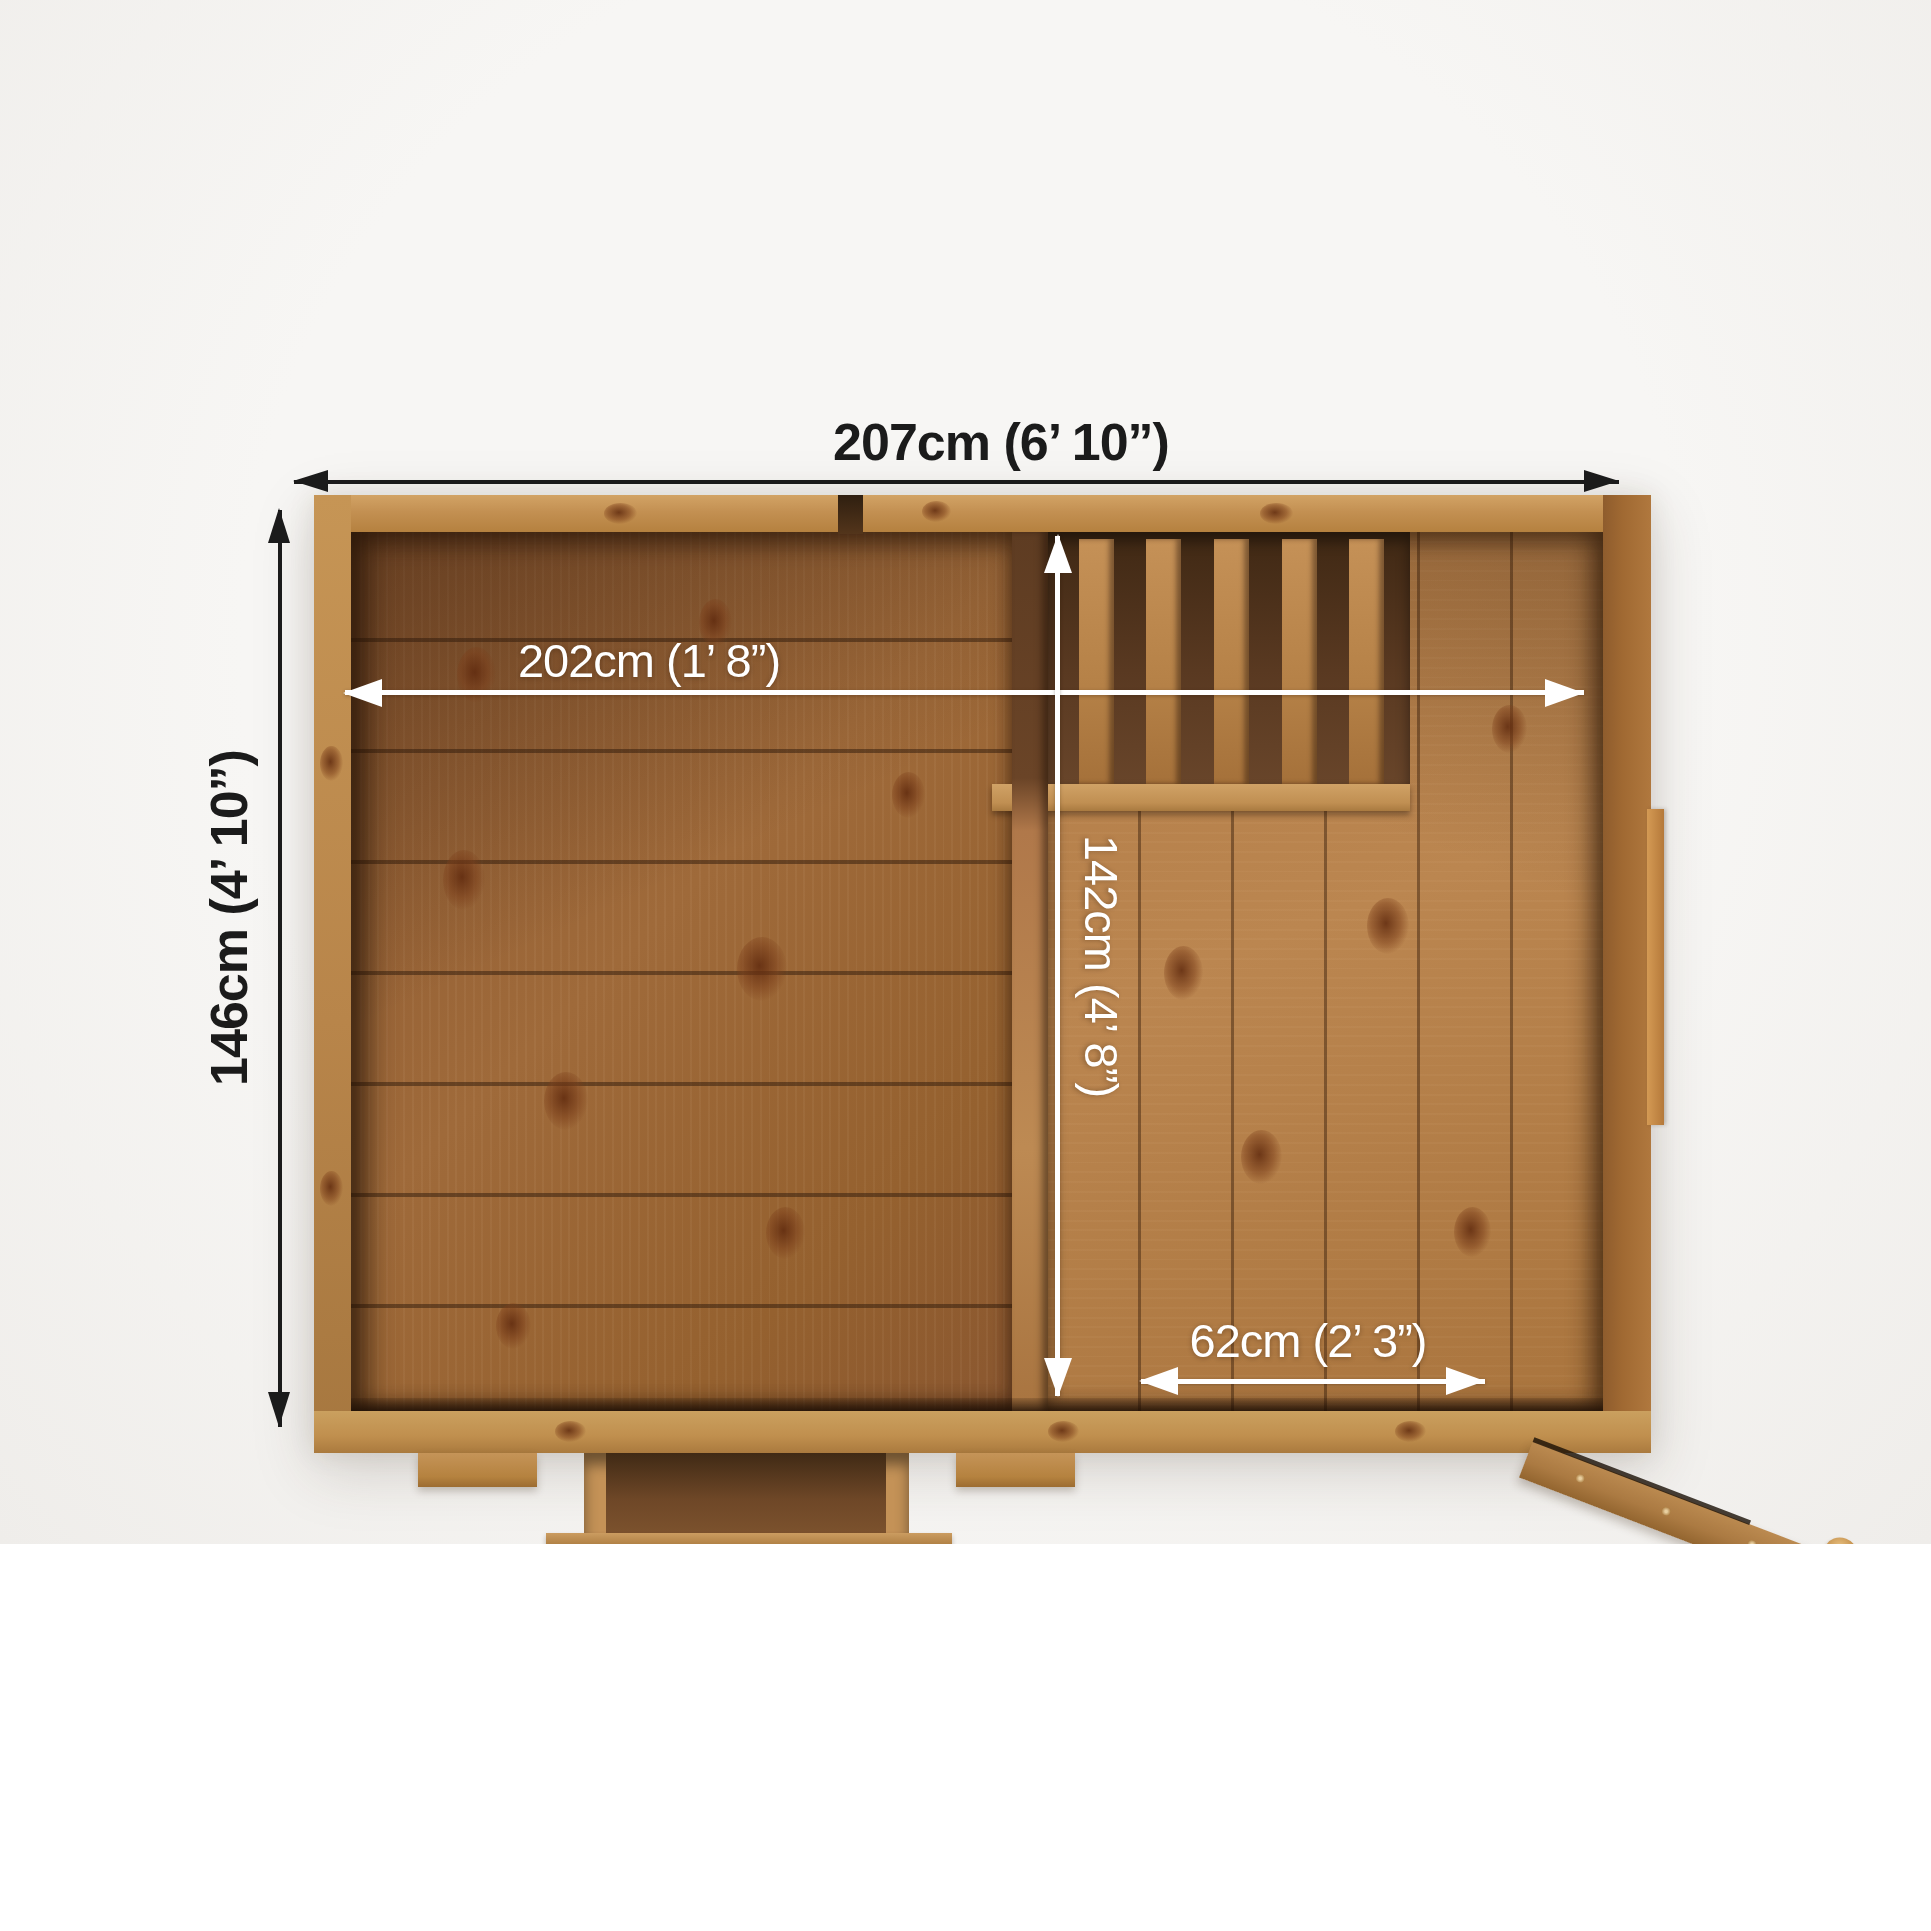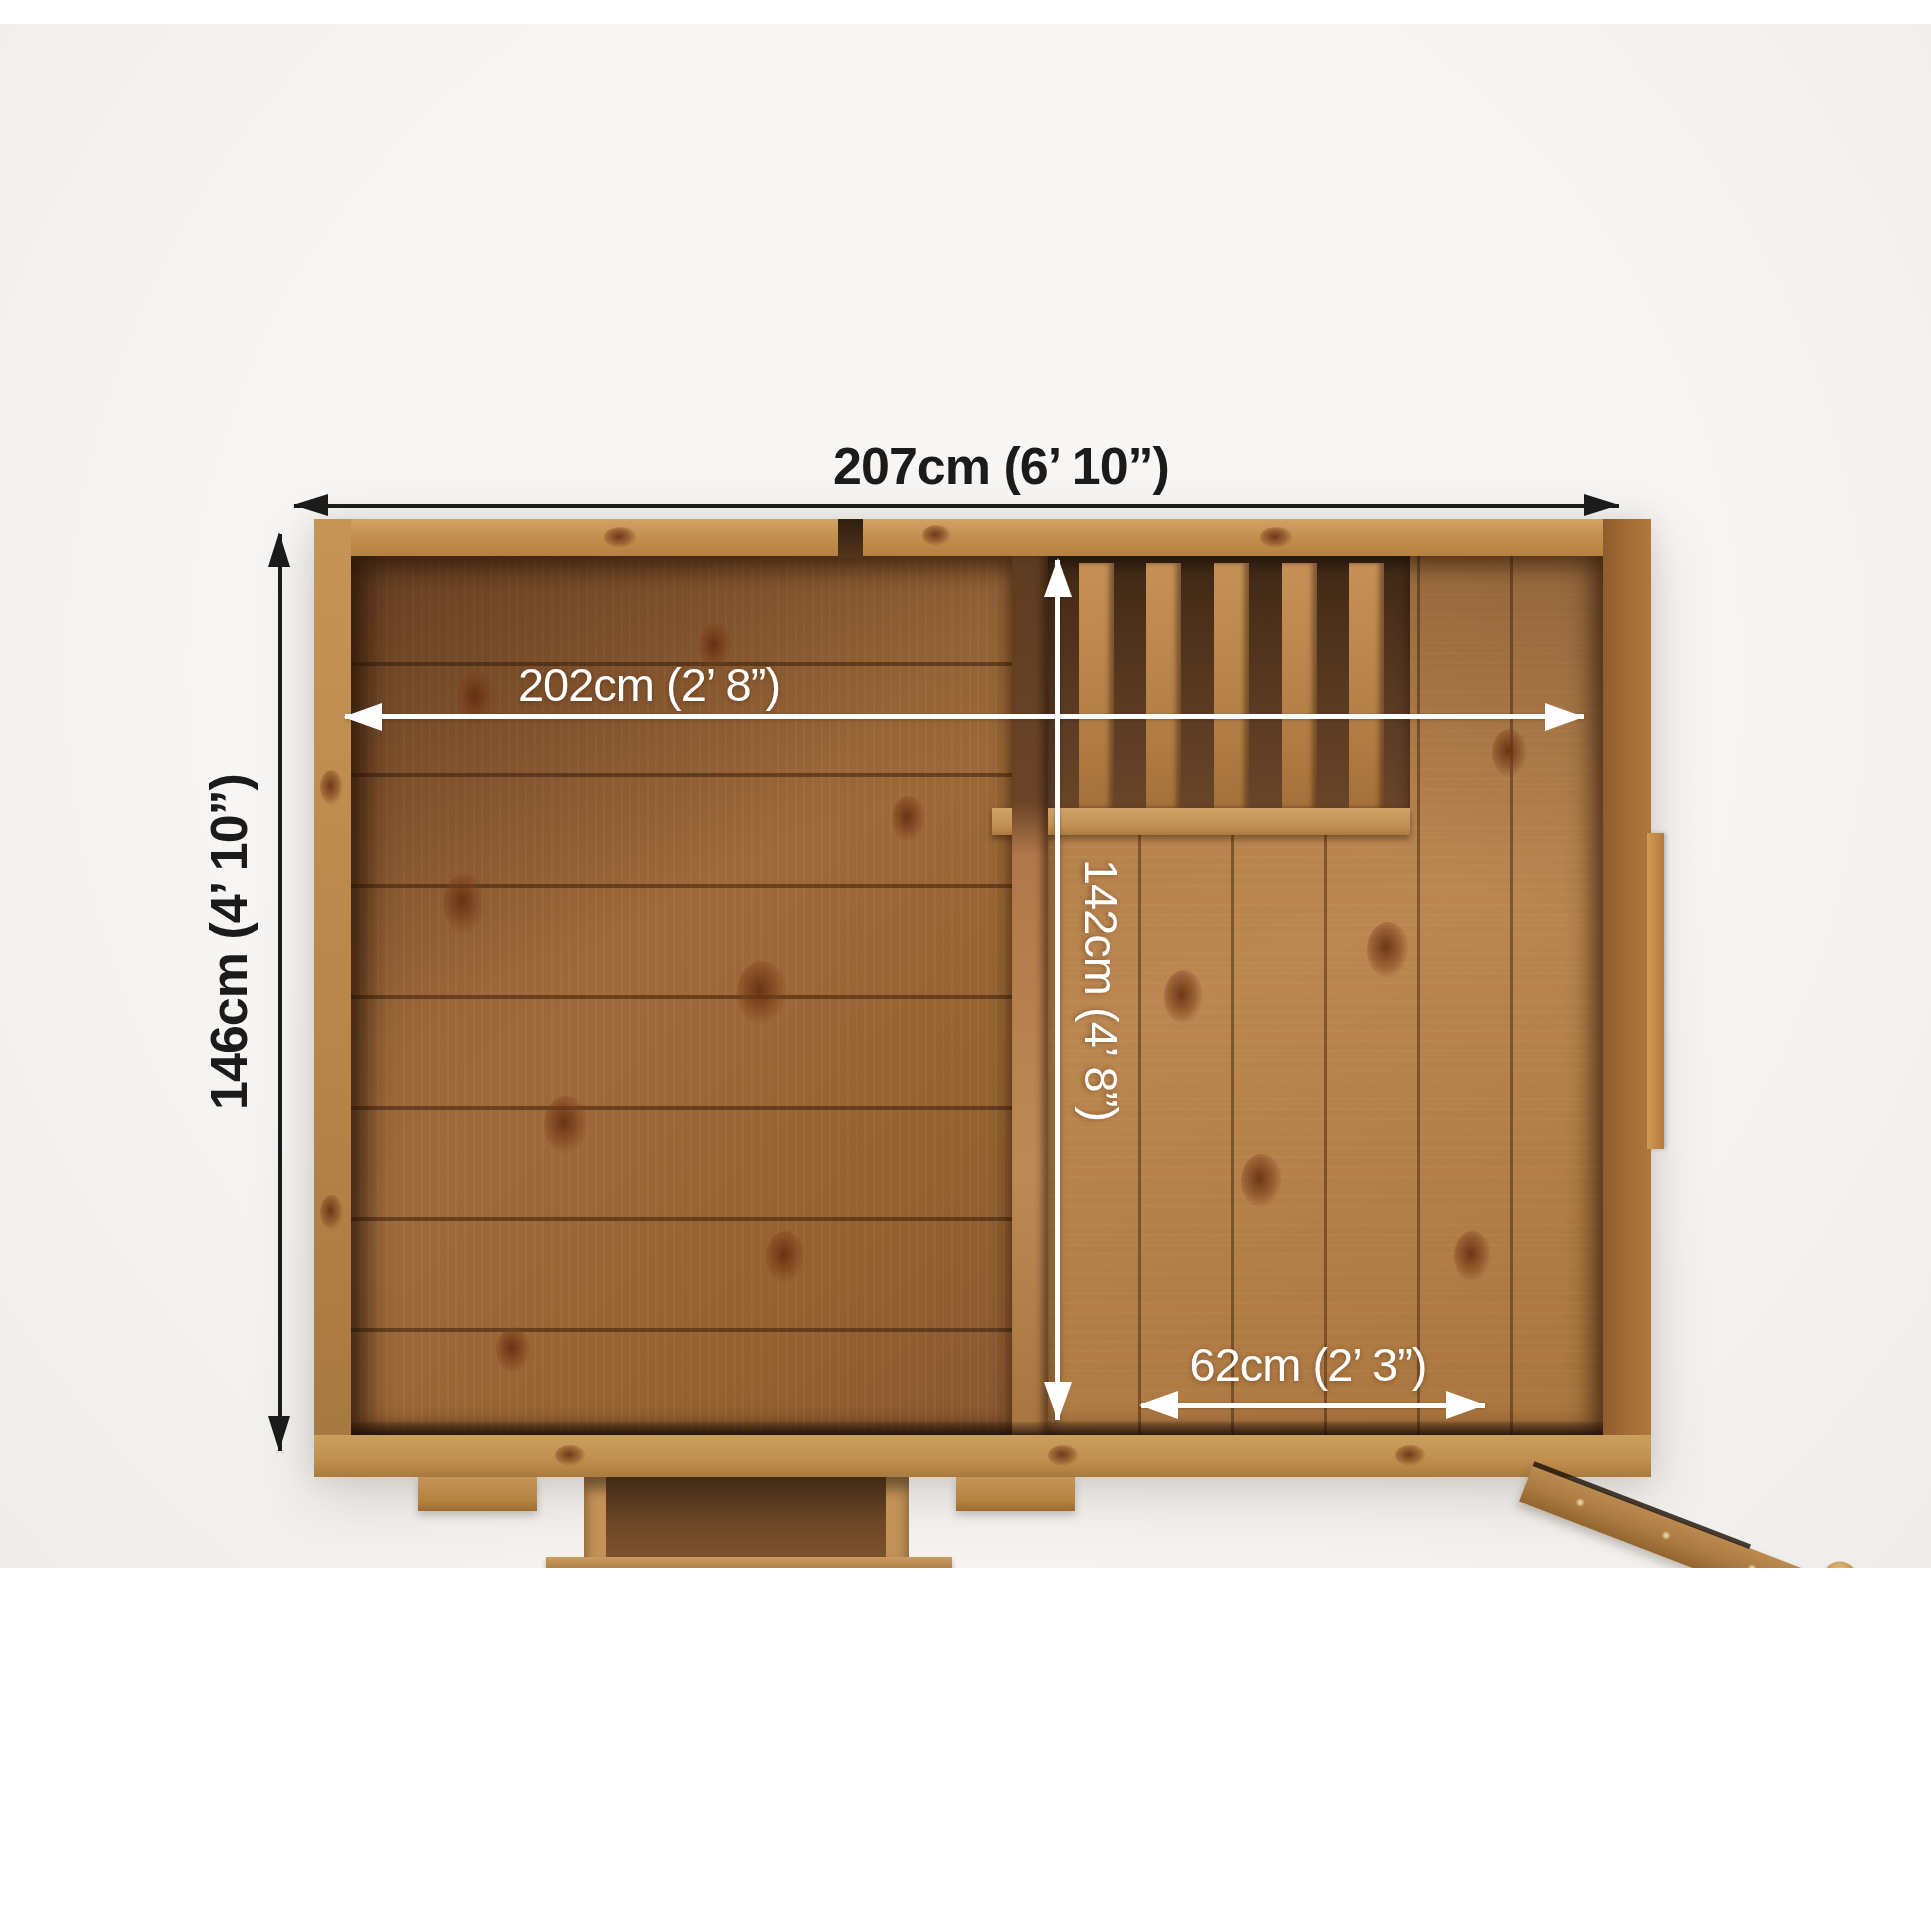--- a/index.html
+++ b/index.html
@@ -1,20 +1,19 @@
 <!DOCTYPE html>
 <html><head>
 <meta charset="utf-8">
 <style>
   html,body{margin:0;padding:0;background:#ffffff;}
   #canvas{
     position:relative;width:1931px;height:1544px;overflow:hidden;
     background:radial-gradient(circle at 50% 42%, #f7f6f4 55%, #efedea 100%);
     font-family:"Liberation Sans","DejaVu Sans",sans-serif;
-    margin-top:24px;
   }
   
   #shed{position:absolute;left:314px;top:495px;width:1337px;height:958px;
         box-shadow:0 17.4px 58px rgba(60,45,30,.18), 0 0 25px rgba(60,45,30,.10);}
   .beam{background:linear-gradient(180deg,#d2a365 0%,#c39052 45%,#b5813f 100%);}
   .top-wall{position:absolute;left:0;top:0;width:100%;height:37px;}
   .top-notch{position:absolute;left:524px;top:0;width:25px;height:39px;
              background:linear-gradient(180deg,#2f1f10,#53351b);}
   .left-wall{position:absolute;left:0;top:0;width:37px;height:100%;
              background:linear-gradient(180deg,#c69555 0%,#b8854a 55%,#a6773f 100%);}
@@ -175,21 +174,21 @@
   </div>
 
   <div>
     <div class="dim-label vert-up" style="left:229px;top:918px">146cm (4’ 10”)</div>
     <div class="dim-line" style="left:278px;top:510px;width:3.9px;height:917px"></div>
     <div class="ah b-up" style="left:268px;top:508px"></div>
     <div class="ah b-down" style="left:268px;top:1392px"></div>
   </div>
 
   <div>
-    <div class="dim-label white" style="left:649px;top:660px">202cm (2’ 8”)</div>
+    <div class="dim-label white" style="left:649px;top:660px">202cm (1’ 8”)</div>
     <div class="dim-line white" style="left:345px;top:690px;width:1239px;height:4.8px"></div>
     <div class="ah w-left" style="left:343px;top:679px"></div>
     <div class="ah w-right" style="left:1545px;top:679px"></div>
   </div>
 
   <div>
     <div class="dim-label white vert-down" style="left:1101px;top:966px">142cm (4’ 8”)</div>
     <div class="dim-line white" style="left:1055px;top:536px;width:4.8px;height:860px"></div>
     <div class="ah w-up" style="left:1044px;top:534px"></div>
     <div class="ah w-down" style="left:1044px;top:1358px"></div>

